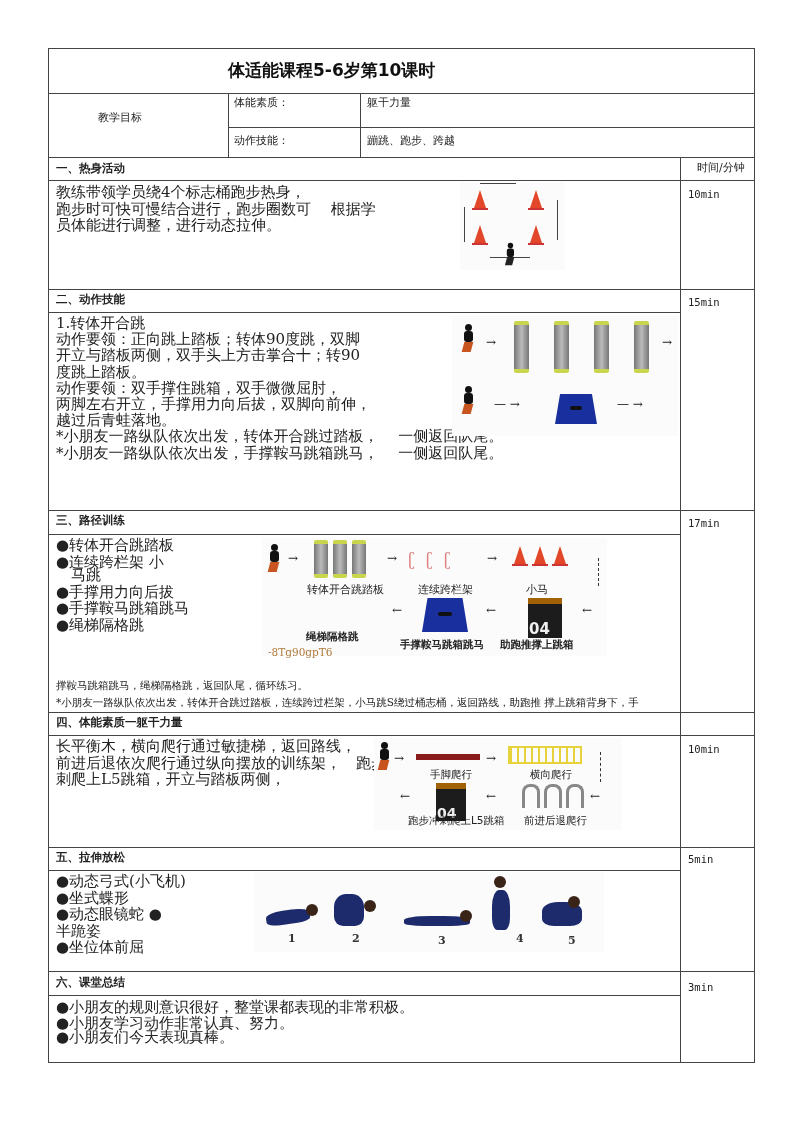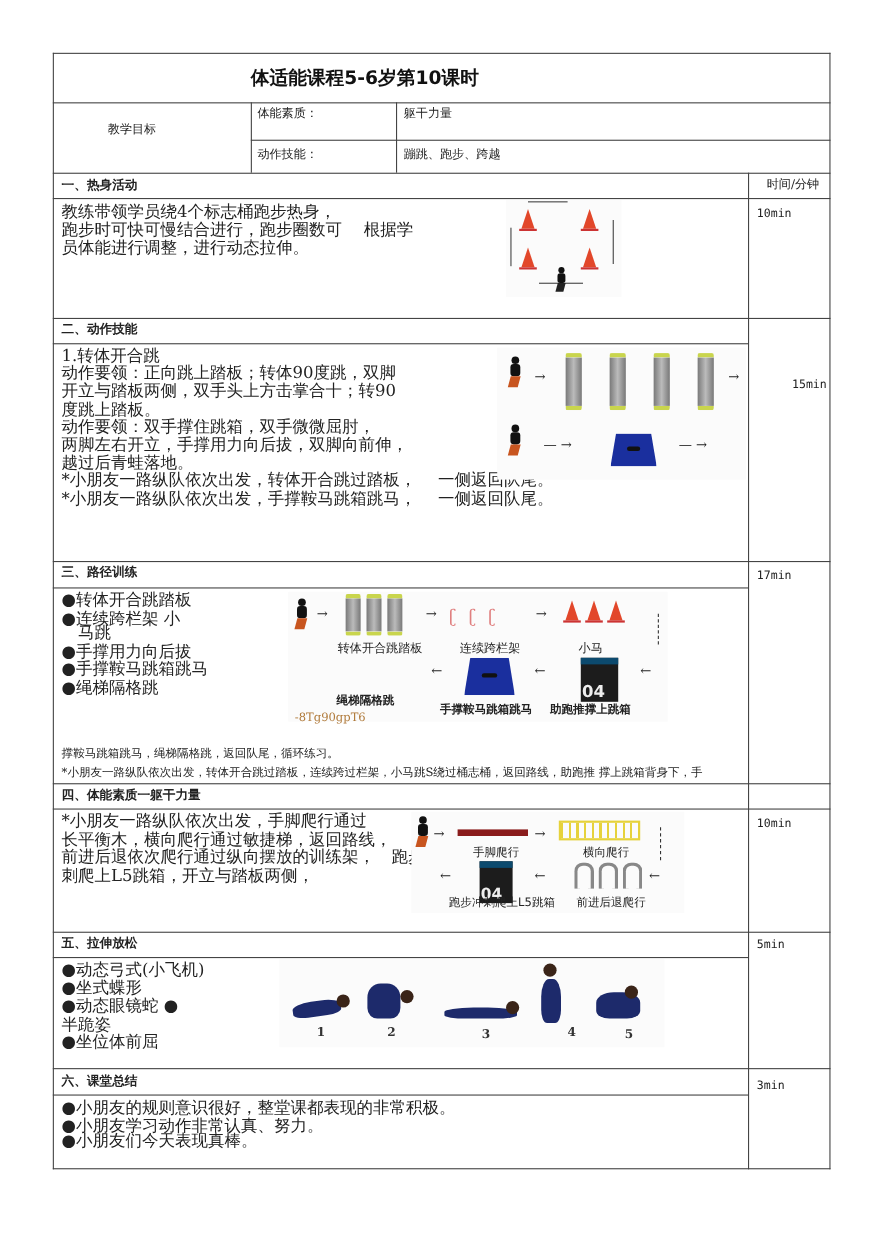--- a/index.html
+++ b/index.html
@@ -16,21 +16,21 @@
   .cone { position:absolute; width:0; height:0; border-left:6px solid transparent; border-right:6px solid transparent; border-bottom:18px solid #e2472a; }
   .cone::after { content:""; position:absolute; left:-8px; top:18px; width:16px; height:2px; background:#c33; }
   .pad { position:absolute; width:15px; height:44px; background:linear-gradient(90deg,#777,#bbb,#777); border-top:4px solid #c9d54d; border-bottom:4px solid #c9d54d; border-radius:2px; }
   .arrow { position:absolute; font-size:12px; color:#222; line-height:12px; }
   .runner { position:absolute; width:12px; height:28px; }
   .runner .head { position:absolute; left:3px; top:0; width:7px; height:7px; border-radius:50%; background:#111; }
   .runner .body { position:absolute; left:2px; top:7px; width:9px; height:11px; background:#111; border-radius:3px; }
   .runner .leg { position:absolute; left:1px; top:18px; width:9px; height:10px; background:#c8551f; transform:skewX(-15deg); }
   .vault { position:absolute; background:#1a2f9e; clip-path:polygon(12% 0,88% 0,100% 100%,0 100%); }
   .vault::after { content:""; position:absolute; left:35%; top:40%; width:30%; height:12%; background:#111; border-radius:4px; }
-  .box04 { position:absolute; background:#1c1c1c; border-top:6px solid #0c4a6e; color:#eee; font-family:"DejaVu Sans","Liberation Sans",sans-serif; font-weight:bold; }
+  .box04 { position:absolute; background:#1c1c1c; border-top:6px solid #a16207; color:#eee; font-family:"DejaVu Sans","Liberation Sans",sans-serif; font-weight:bold; }
   .imglabel { position:absolute; font-size:10.5px; color:#222; white-space:nowrap; font-family:"DejaVu Sans","Liberation Sans",sans-serif; }
   .bold { font-weight:bold; }
   .kid { position:absolute; background:#1d2a6b; border-radius:40% 40% 30% 30%; }
   .kidhead { position:absolute; width:12px; height:12px; background:#3a2418; border-radius:50%; }
   .num { position:absolute; font-size:11px; font-weight:bold; color:#333; font-family:"DejaVu Serif","Liberation Serif",serif; }
 </style>
 </head>
 <body>
 
 <div>
@@ -94,21 +94,21 @@
   <div class="cone" style="left:70px;top:43px;"></div>
   <div style="position:absolute;left:30px;top:75px;width:40px;height:1px;background:#444;"></div>
   <div class="runner" style="left:44px;top:58px;transform:scale(0.8);">
       <div class="head"></div>
       <div class="body"></div>
       <div class="leg" style="background:#222;"></div>
     </div>
 </div>
 
 <div class="hdr" style="left:56px;top:292px;">二、动作技能</div>
-<div class="time" style="left:720px;top:296px;margin-top:48px;">15min</div>
+<div class="time" style="left:688px;top:296px;">15min</div>
 <div class="para" style="left:56px;top:315px;line-height:16.2px;">
   <div>1.转体开合跳</div>
   <div>动作要领：正向跳上踏板；转体90度跳，双脚</div>
   <div>开立与踏板两侧，双手头上方击掌合十；转90</div>
   <div>度跳上踏板。</div>
   <div>动作要领：双手撑住跳箱，双手微微屈肘，</div>
   <div>两脚左右开立，手撑用力向后拔，双脚向前伸，</div>
   <div>越过后青蛙落地。</div>
   <div>*小朋友一路纵队依次出发，转体开合跳过踏板，　 一侧返回队尾。</div>
   <div>*小朋友一路纵队依次出发，手撑鞍马跳箱跳马，　 一侧返回队尾。</div>
@@ -178,21 +178,20 @@
   <div class="imglabel bold" style="left:238px;top:100px;">助跑推撑上跳箱</div>
 </div>
 <div class="para" style="left:56px;top:677px;font-size:10.5px;">
   <div>撑鞍马跳箱跳马，绳梯隔格跳，返回队尾，循环练习。</div>
   <div>*小朋友一路纵队依次出发，转体开合跳过踏板，连续跨过栏架，小马跳S绕过桶志桶，返回路线，助跑推 撑上跳箱背身下，手</div>
 </div>
 
 <div class="hdr" style="left:56px;top:715px;">四、体能素质一躯干力量</div>
 <div class="time" style="left:688px;top:743px;">10min</div>
 <div class="para" style="left:56px;top:738px;">
-  <div>*小朋友一路纵队依次出发，手脚爬行通过</div>
   <div>长平衡木，横向爬行通过敏捷梯，返回路线，</div>
   <div>前进后退依次爬行通过纵向摆放的训练架，　跑步冲</div>
   <div>刺爬上L5跳箱，开立与踏板两侧，</div>
 </div>
 <div class="img" style="left:374px;top:738px;width:248px;height:92px;">
   <div class="runner" style="left:4px;top:4px;">
       <div class="head"></div>
       <div class="body"></div>
       <div class="leg"></div>
     </div>

